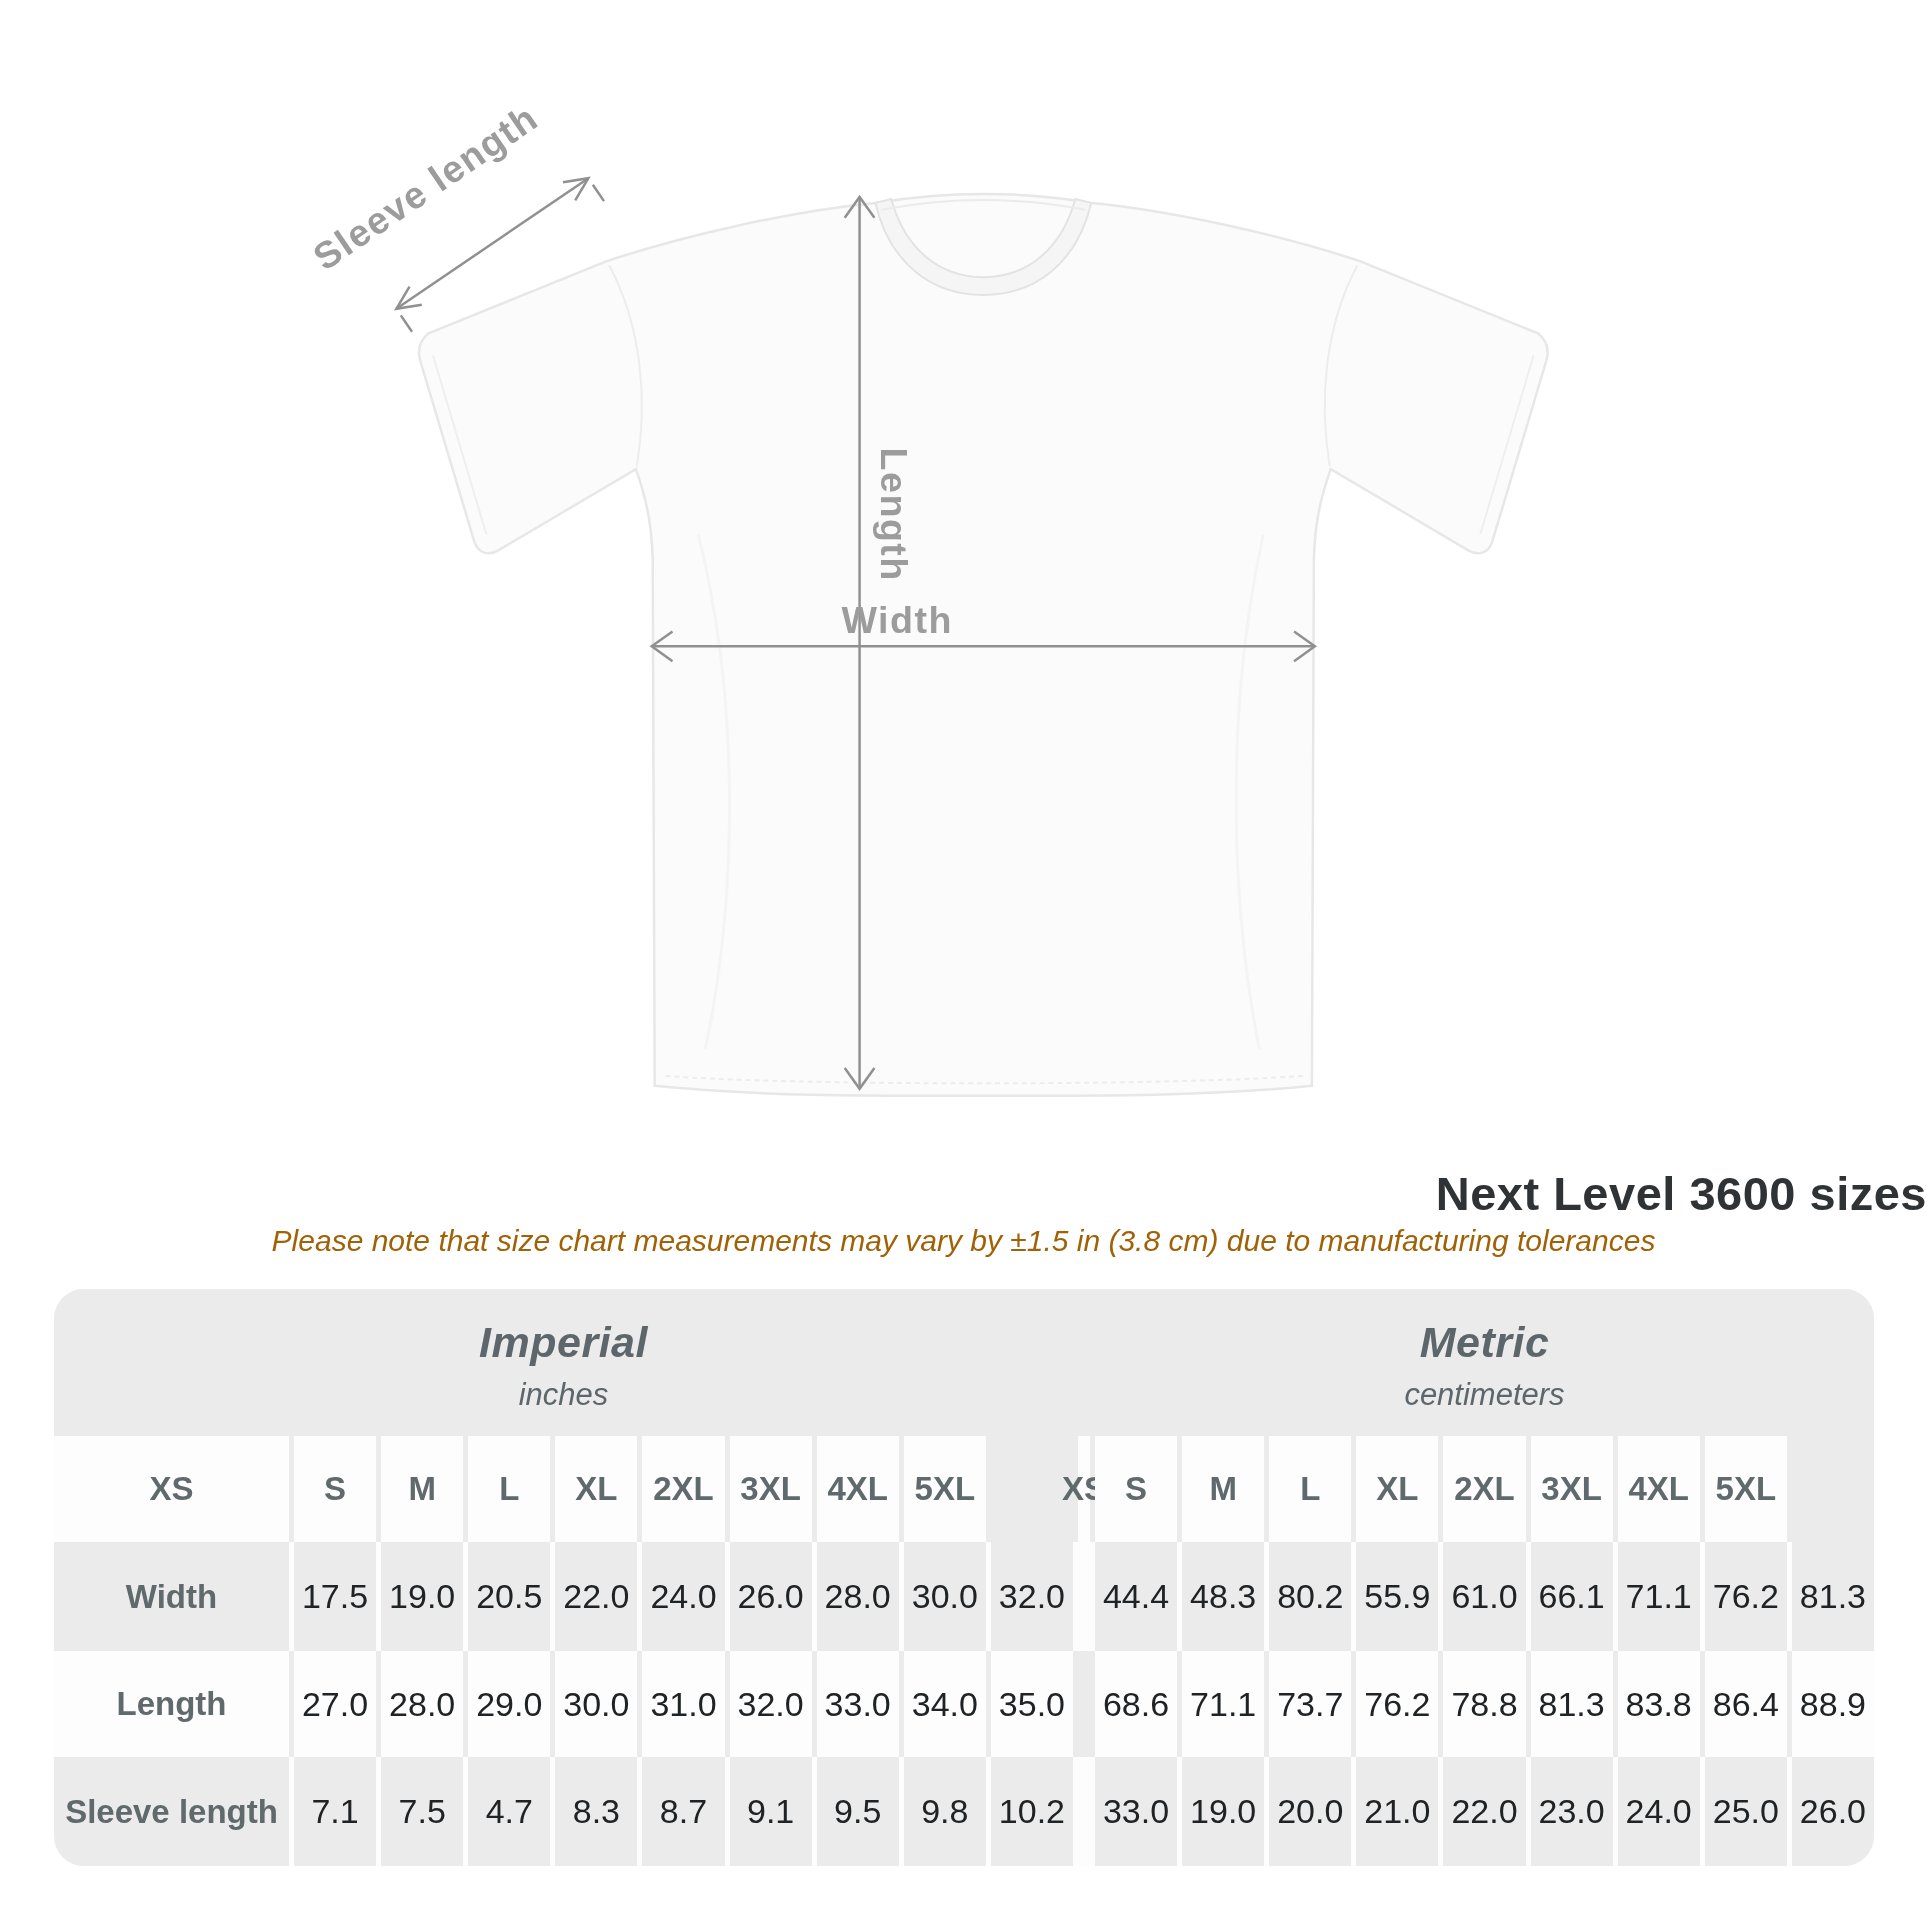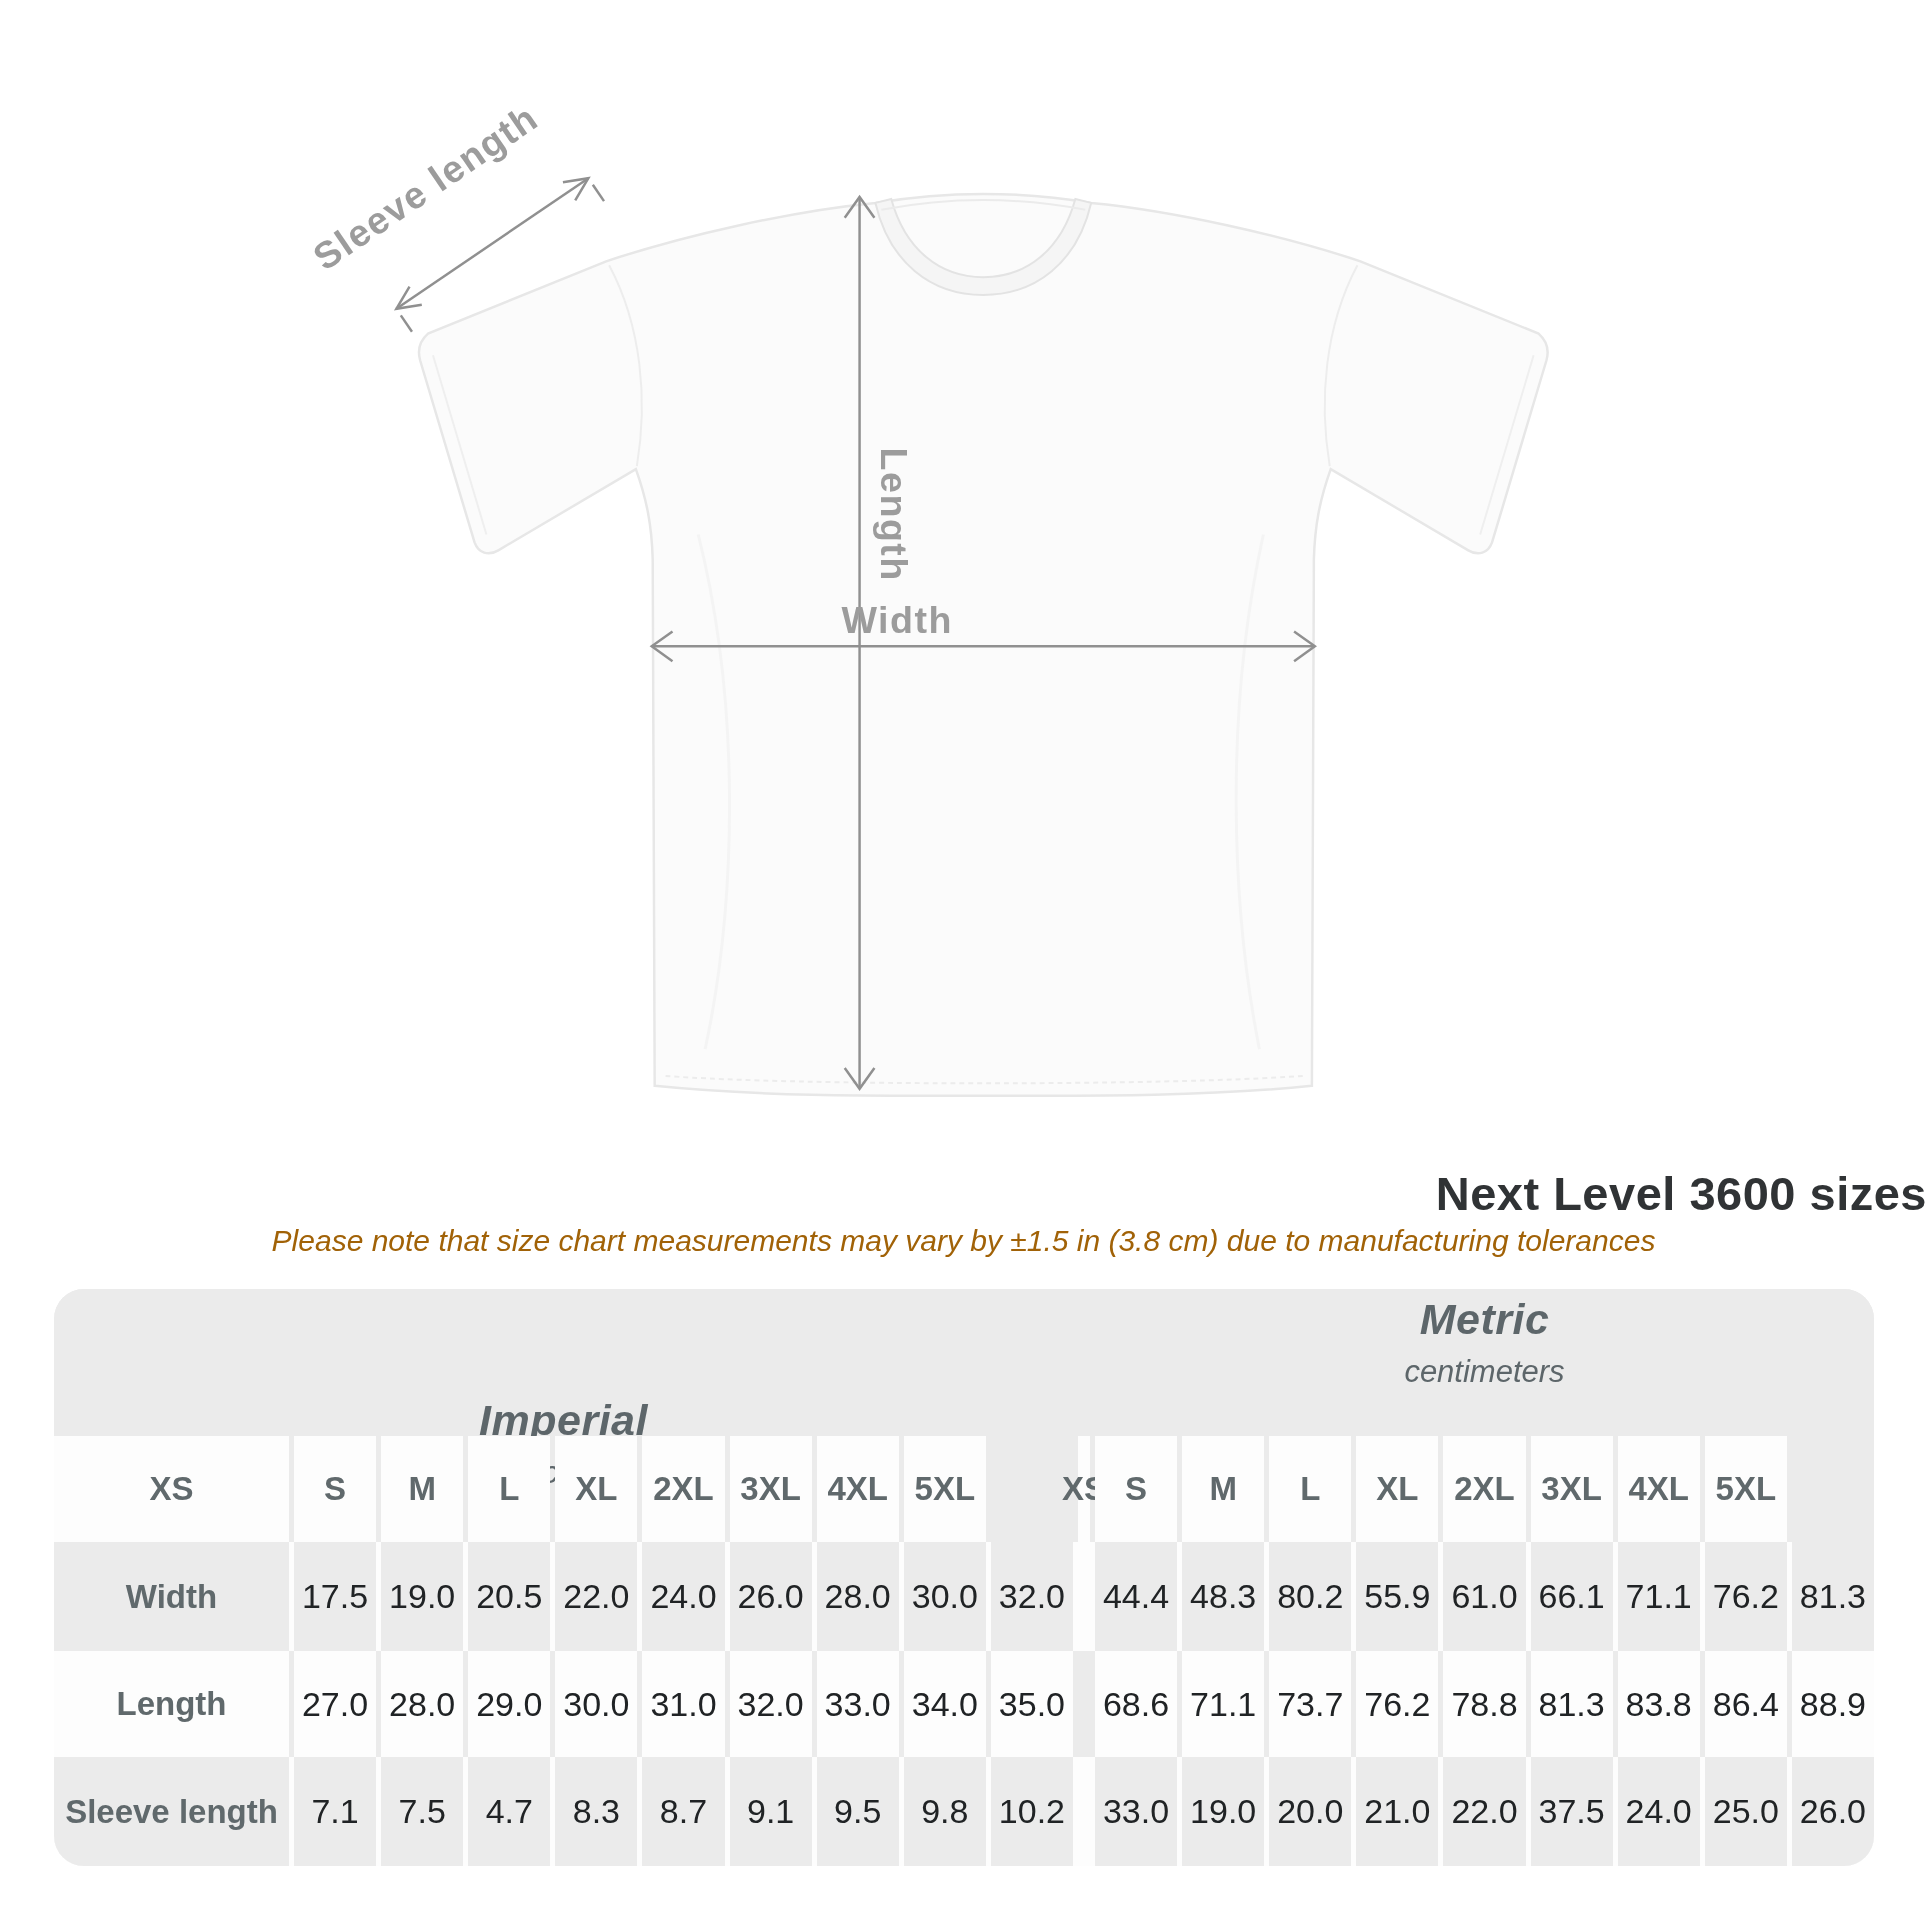--- a/index.html
+++ b/index.html
@@ -120,27 +120,27 @@
     <text class="measure-label" x="906" y="640" text-anchor="middle">Width</text>
   </svg>
 </div>
 
 <div class="page-title">Next Level 3600 sizes</div>
 <div class="page-subtitle">Please note that size chart measurements may vary by ±1.5 in (3.8 cm) due to manufacturing tolerances</div>
 
 <div class="size-table">
 
   <div class="trow unit-band">
+    <div class="unit-cell unit-imperial">
+      <div class="unit-label">Imperial</div>
+      <div class="unit-sublabel">inches</div>
+    </div>
     <div class="unit-cell unit-metric">
       <div class="unit-label">Metric</div>
       <div class="unit-sublabel">centimeters</div>
-    </div>
-    <div class="unit-cell unit-imperial">
-      <div class="unit-label">Imperial</div>
-      <div class="unit-sublabel">inches</div>
     </div>
   </div>
 
   <div style="display:contents"><div class="trow row-white head-row">
         <div class="cell value-cell">XS</div>
         <div class="cell value-cell">S</div>
         <div class="cell value-cell">M</div>
         <div class="cell value-cell">L</div>
         <div class="cell value-cell">XL</div>
         <div class="cell value-cell">2XL</div>
@@ -209,19 +209,19 @@
         <div class="cell value-cell">9.1</div>
         <div class="cell value-cell">9.5</div>
         <div class="cell value-cell">9.8</div>
         <div class="cell value-cell">10.2</div>
         <div class="divider"></div>
         <div class="cell value-cell">33.0</div>
         <div class="cell value-cell">19.0</div>
         <div class="cell value-cell">20.0</div>
         <div class="cell value-cell">21.0</div>
         <div class="cell value-cell">22.0</div>
-        <div class="cell value-cell">37.5</div>
+        <div class="cell value-cell">23.0</div>
         <div class="cell value-cell">24.0</div>
         <div class="cell value-cell">25.0</div>
         <div class="cell value-cell">26.0</div>
       </div></div>
 </div>
 
 
 </body></html>

